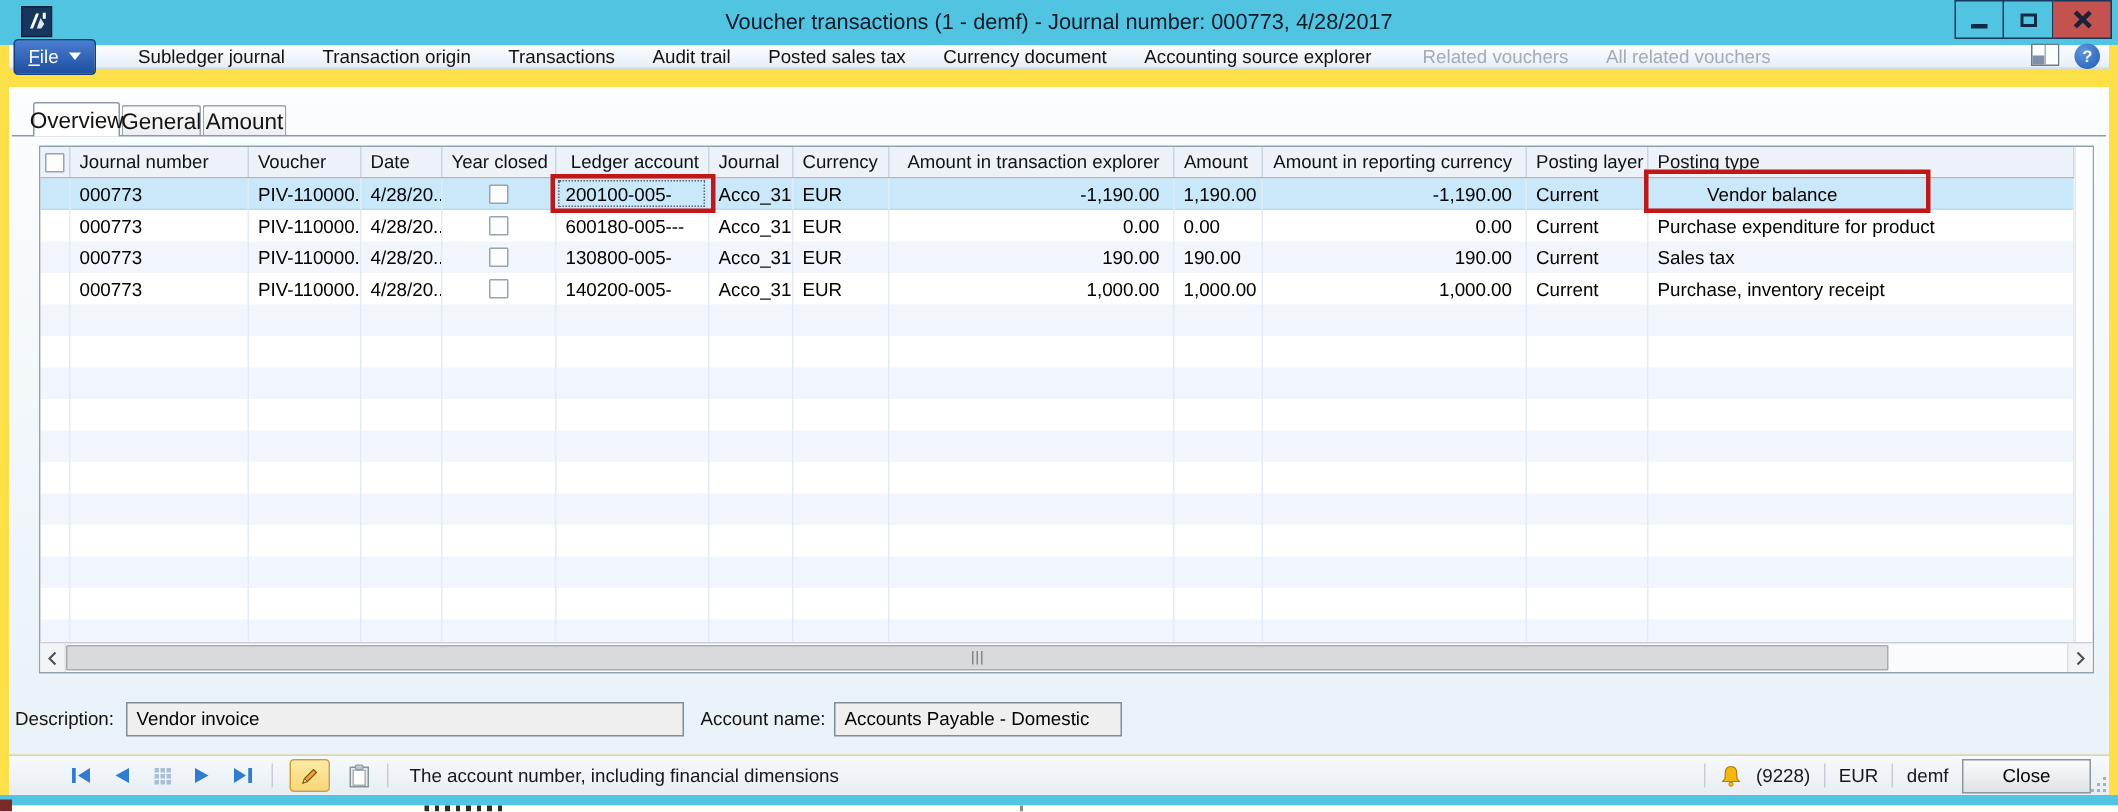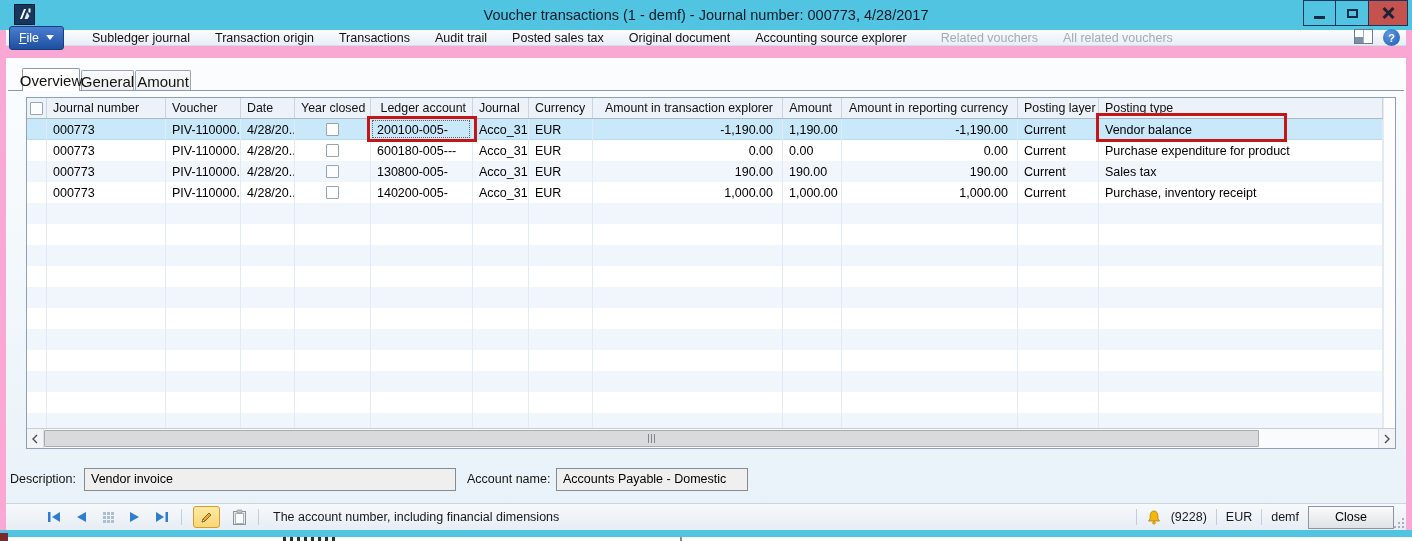--- a/index.html
+++ b/index.html
@@ -1,21 +1,21 @@
 <!DOCTYPE html>
 <html><head>
 <meta charset="utf-8">
 <style>
   * { margin:0; padding:0; box-sizing:border-box; }
   html,body { width:1412px; height:541px; overflow:hidden; }
   body { font-family:"Liberation Sans","DejaVu Sans",sans-serif; font-size:12.5px; color:#111; background:#fff; }
   .page { position:relative; width:1412px; height:541px; }
 
   
-  .window { position:absolute; inset:0 0 4px 0; background:#f9a8d4; }
+  .window { position:absolute; inset:0 0 4px 0; background:#fde047; }
   .titlebar { position:absolute; top:0; left:0; right:0; height:30px; background:#51c4e2; }
   .app-icon { position:absolute; left:14px; top:4px; width:21px; height:21px; }
   .title { position:absolute; left:0; right:0; top:0; height:30px; line-height:30px; text-align:center; font-size:14.5px; color:#0d1a26; }
   .win-controls { position:absolute; right:4px; top:0; height:26px; display:flex; }
   .wc { width:33px; height:26px; border:1px solid #16365c; border-left:none; display:flex; align-items:center; justify-content:center; cursor:default; }
   .wc.min { border-left:1px solid #16365c; background:#51c4e2; }
   .wc.max { background:#51c4e2; }
   .wc.closew { width:39px; background:#c4524e; }
   .glyph-min { width:11px; height:3px; background:#102a47; margin-top:8px; }
   .glyph-max { width:11px; height:9px; border:2px solid #102a47; background:transparent; }
@@ -133,21 +133,21 @@
       <div class="file-btn">
         <span class="file-label">File</span>
         <span class="caret"></span>
       </div>
       <div class="menu-items" id="menu-items">
           <div class="menu-item">Subledger journal</div>
           <div class="menu-item">Transaction origin</div>
           <div class="menu-item">Transactions</div>
           <div class="menu-item">Audit trail</div>
           <div class="menu-item">Posted sales tax</div>
-          <div class="menu-item">Original document</div>
+          <div class="menu-item">Currency document</div>
           <div class="menu-item">Accounting source explorer</div>
           <div class="menu-item disabled gapped">Related vouchers</div>
           <div class="menu-item disabled">All related vouchers</div>
         </div>
       <div class="menubar-right">
         <span>
           <svg width="19" height="15" viewBox="0 0 19 15">
             <rect x="0.5" y="0.5" width="18" height="14" fill="#fdfdfd" stroke="#6b7a89"></rect>
             <rect x="1" y="8" width="8" height="6" fill="#7d90a6"></rect>
             <line x1="9.5" y1="1" x2="9.5" y2="14" stroke="#9fb0c0"></line>
@@ -242,21 +242,21 @@
               </div>
               <div class="gcell" style="flex: 0 0 59px;">
                 <span>1,190.00</span>
               </div>
               <div class="gcell v-right" style="flex: 0 0 176px;">
                 <span>-1,190.00</span>
               </div>
               <div class="gcell" style="flex: 0 0 81px;">
                 <span>Current</span>
               </div>
-              <div class="gcell" style="flex: 1 1 auto;">
+              <div class="gcell" style="flex: 1 1 auto; margin-left: 33px;">
                 <span>Vendor balance</span>
               </div>
             </div>
             <div class="grow ">
               <div class="gcell" style="flex: 0 0 20px; padding: 0px;"></div>
               <div class="gcell" style="flex: 0 0 119px;">
                 <span>000773</span>
               </div>
               <div class="gcell" style="flex: 0 0 75px;">
                 <span>PIV-110000...</span>

